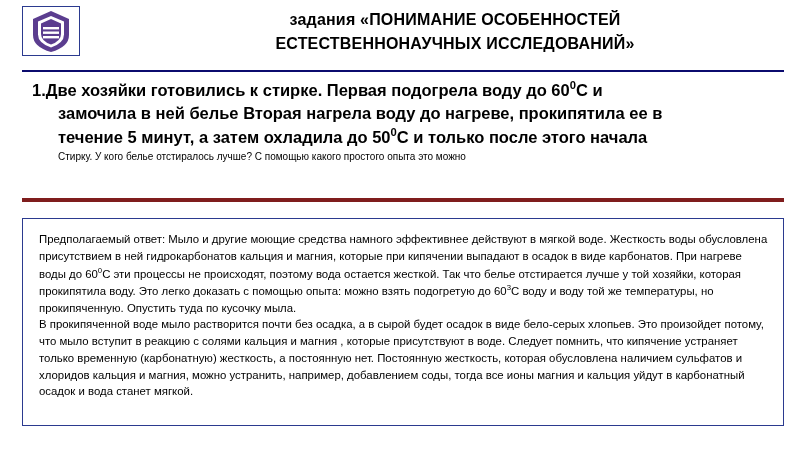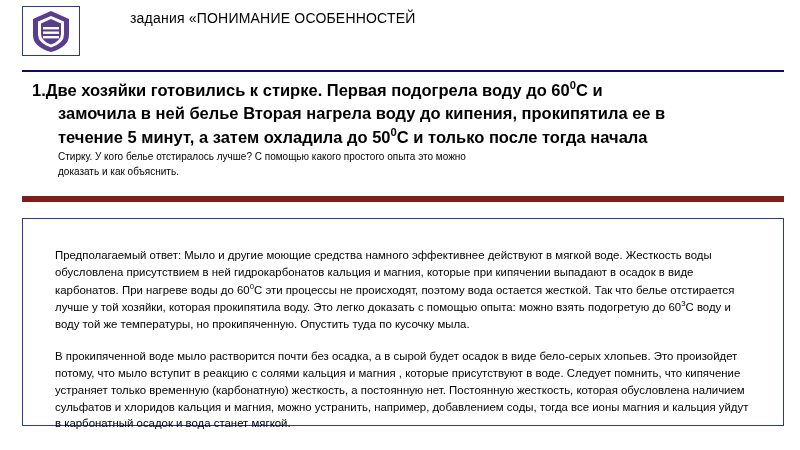--- a/index.html
+++ b/index.html
@@ -28,36 +28,36 @@
     box-sizing: border-box;
   }
   .logo-box svg { display: block; }
 
   
   .title-block {
     position: absolute;
     left: 130px;
     top: 8px;
     width: 650px;
-    text-align: left;
-    font-size: 14px;
-    font-weight: normal;
+    text-align: center;
+    font-size: 16px;
+    font-weight: bold;
     line-height: 1.5;
     letter-spacing: 0.2px;
   }
 
   
   .task-box {
     position: absolute;
     left: 22px;
     top: 70px;
     width: 762px;
     height: 132px;
     border-top: 2px solid #0b0b6e;
-    border-bottom: 6px solid #7f1d1d;
+    border-bottom: 4px solid #7f1d1d;
     box-sizing: border-box;
     padding: 6px 10px 20px 10px;
   }
   .task-line {
     font-size: 16.5px;
     font-weight: bold;
     line-height: 1.42;
     margin: 0;
   }
   .task-line.tail {
@@ -75,53 +75,53 @@
     top: 218px;
     width: 762px;
     height: 208px;
     border: 1px solid #2b3a8f;
     box-sizing: border-box;
     padding: 12px 14px 8px 16px;
   }
   .answer-par {
     font-size: 11.4px;
     line-height: 1.47;
-    margin: 16px;
+    margin: 0;
     text-align: left;
   }
 </style>
 </head>
 <body>
 
 <div class="logo-box">
   <svg width="56" height="48" viewBox="0 0 56 48">
     <rect x="0" y="0" width="56" height="48" fill="#ffffff"></rect>
     <path d="M28 4 L46 12 L46 28 Q46 40 28 45 Q10 40 10 28 L10 12 Z" fill="#5b3d8f"></path>
     <path d="M28 9 L41 14.5 L41 27.5 Q41 36 28 40.5 Q15 36 15 27.5 L15 14.5 Z" fill="#ffffff"></path>
     <path d="M28 12 L38 16.5 L38 27 Q38 34 28 37.5 Q18 34 18 27 L18 16.5 Z" fill="#5b3d8f"></path>
     <rect x="20" y="20" width="16" height="2.4" fill="#ffffff"></rect>
     <rect x="20" y="24.5" width="16" height="2.4" fill="#ffffff"></rect>
     <rect x="20" y="29" width="16" height="2.4" fill="#ffffff"></rect>
   </svg>
 </div>
 
 <div class="title-block">
   <div>задания «ПОНИМАНИЕ ОСОБЕННОСТЕЙ</div>
+  <div>ЕСТЕСТВЕННОНАУЧНЫХ ИССЛЕДОВАНИЙ»</div>
 </div>
 
 <div class="task-box">
   <p class="task-line">
     <span>1.</span><span>Две хозяйки готовились к стирке. Первая подогрела воду до 60</span><sup class="deg">0</sup><span>С и</span>
   </p>
-  <p class="task-line task-indent">замочила в ней белье Вторая нагрела воду до кипения, прокипятила ее в</p>
+  <p class="task-line task-indent">замочила в ней белье Вторая нагрела воду до нагреве, прокипятила ее в</p>
   <p class="task-line task-indent">
-    <span>течение 5 минут, а затем охладила до 50</span><sup class="deg">0</sup><span>С и только после тогда начала</span>
+    <span>течение 5 минут, а затем охладила до 50</span><sup class="deg">0</sup><span>С и только после этого начала</span>
   </p>
   <p class="task-line tail task-indent">Стирку. У кого белье отстиралось лучше? С помощью какого простого опыта это можно</p>
-  <p class="task-line tail task-indent">доказать и как объяснить.</p>
 </div>
 
 <div class="answer-box">
   <p class="answer-par">
     <span>Предполагаемый ответ: Мыло и другие моющие средства намного эффективнее действуют в мягкой воде. Жесткость воды обусловлена присутствием в ней гидрокарбонатов кальция и магния, которые при кипячении выпадают в осадок в виде карбонатов. При нагреве воды до 60</span><sup class="deg">0</sup><span>С эти процессы не происходят, поэтому вода остается жесткой. Так что белье отстирается лучше у той хозяйки, которая прокипятила воду. Это легко доказать с помощью опыта: можно взять подогретую до 60</span><sup class="deg">3</sup><span>С воду и воду той же температуры, но прокипяченную. Опустить туда по кусочку мыла.</span>
   </p>
   <p class="answer-par">В прокипяченной воде мыло растворится почти без осадка, а в сырой будет осадок в виде бело-серых хлопьев. Это произойдет потому, что мыло вступит в реакцию с солями кальция и магния , которые присутствуют в воде. Следует помнить, что кипячение устраняет только временную (карбонатную) жесткость, а постоянную нет. Постоянную жесткость, которая обусловлена наличием сульфатов и хлоридов кальция и магния, можно устранить, например, добавлением соды, тогда все ионы магния и кальция уйдут в карбонатный осадок и вода станет мягкой.</p>
 </div>
 
 </body></html>

